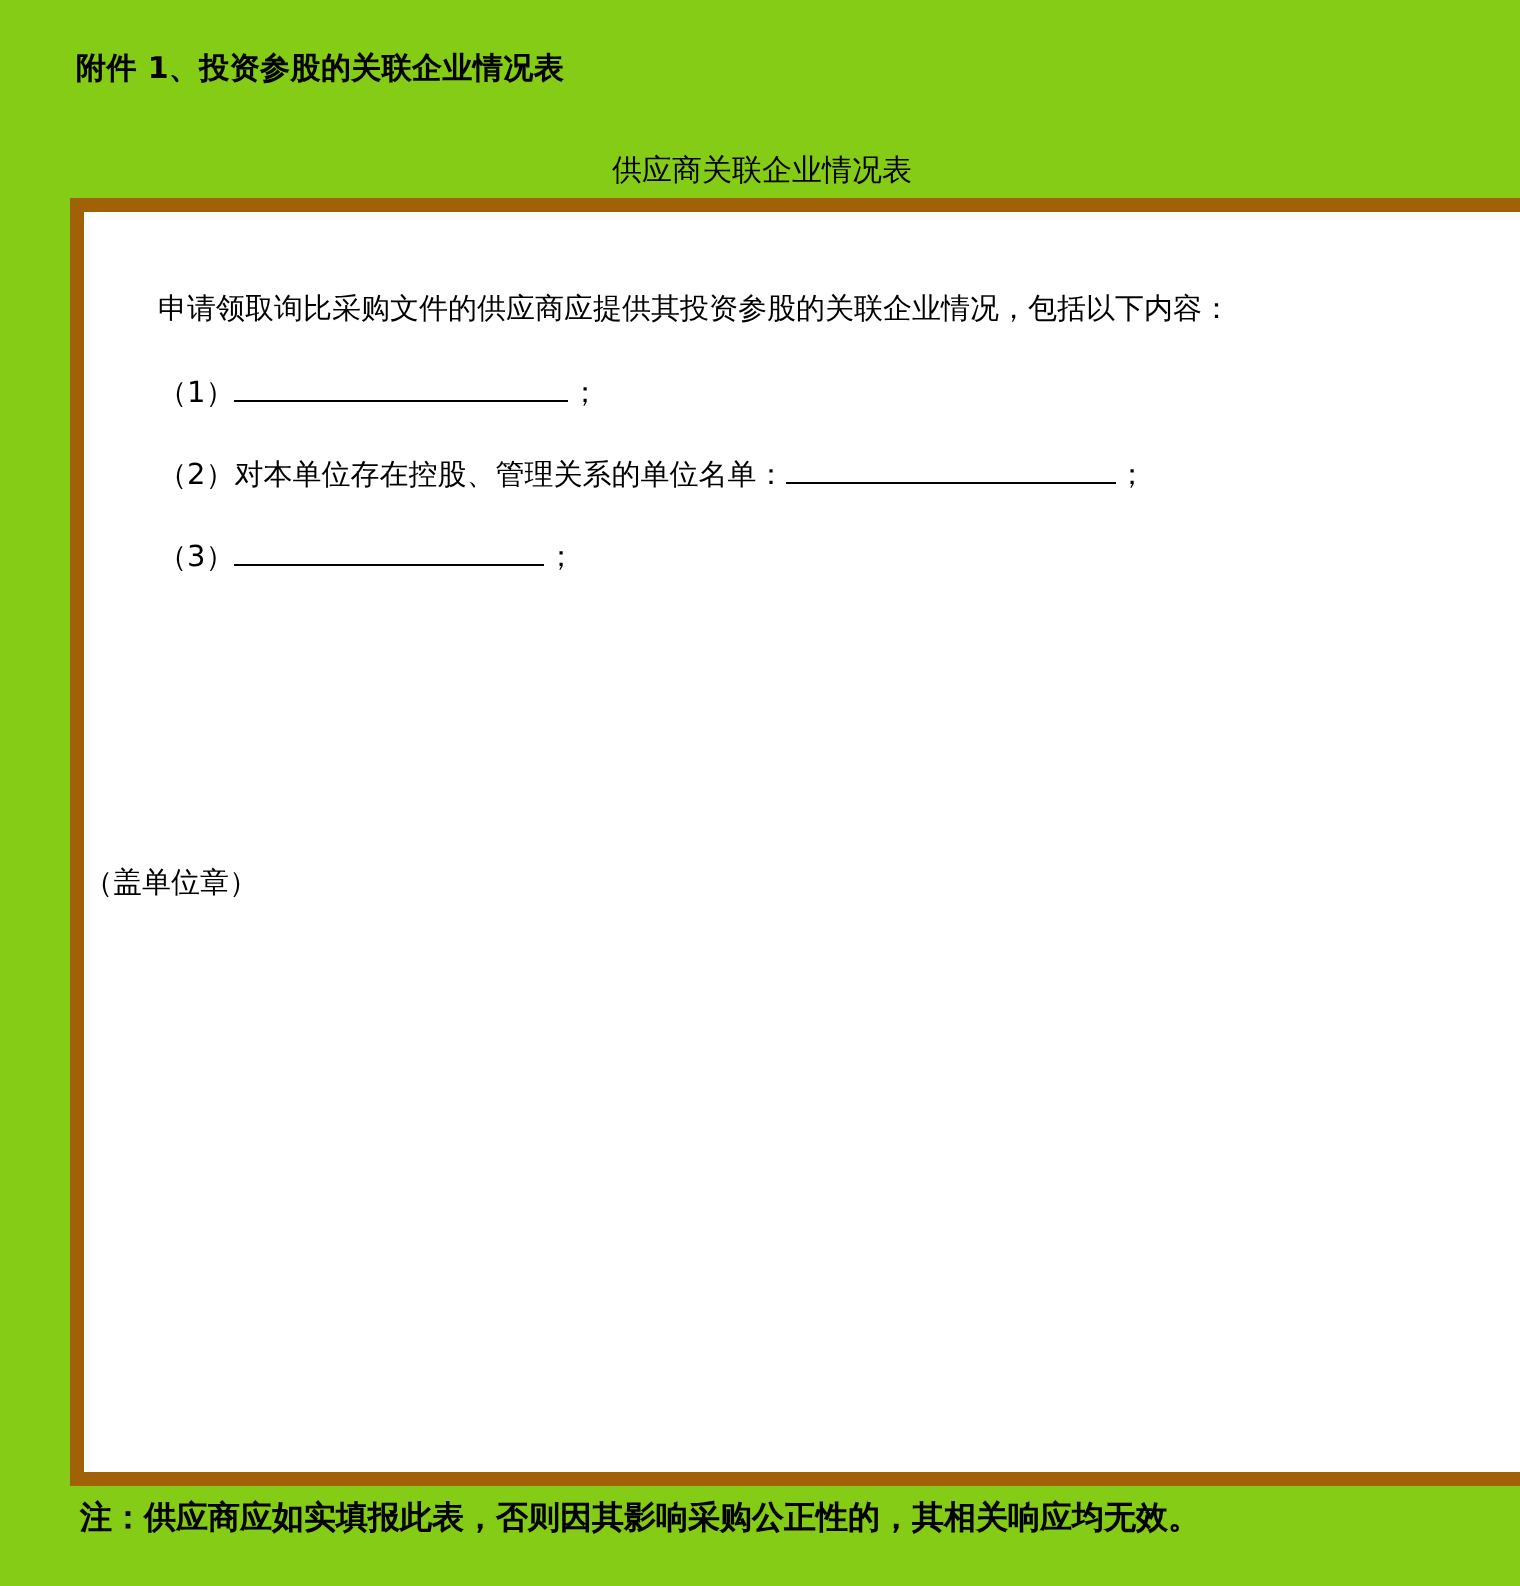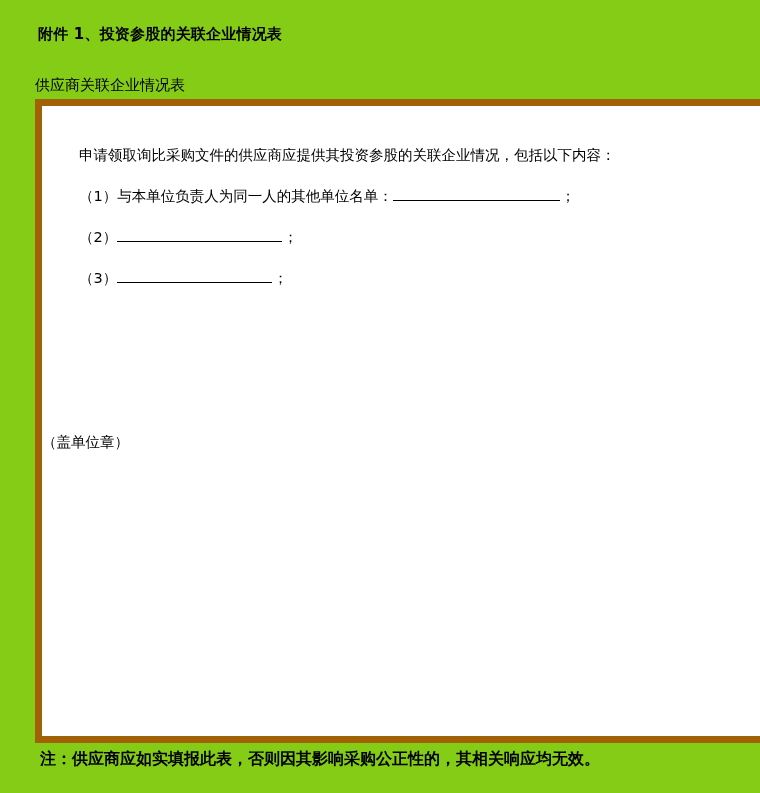--- a/index.html
+++ b/index.html
@@ -34,21 +34,21 @@
     white-space: nowrap;
     line-height: 20px;
   }
 
   
   .form-heading {
     position: absolute;
     left: 35px;
     top: 74px;
     width: 692px;
-    text-align: left;
+    text-align: center;
     font-size: 15px;
     font-weight: normal;
     line-height: 22px;
     white-space: nowrap;
   }
 
   
   .form-box {
     position: absolute;
     left: 35px;
@@ -143,27 +143,27 @@
 
   <div class="form-heading">供应商关联企业情况表</div>
 
   <div class="form-box">
     <div class="box-inner">
 
       <div class="intro-text">申请领取询比采购文件的供应商应提供其投资参股的关联企业情况，包括以下内容：</div>
 
       <div class="item-row r1">
         <span class="item-label">（1）</span>
-        <span class="item-label">与本单位负责人为同一人的其他单位名单：</span>
         <span class="fill-blank"></span>
         <span class="item-semicolon">；</span>
       </div>
 
       <div class="item-row r2">
         <span class="item-label">（2）</span>
+        <span class="item-label">对本单位存在控股、管理关系的单位名单：</span>
         <span class="fill-blank"></span>
         <span class="item-semicolon">；</span>
       </div>
 
       <div class="item-row r3">
         <span class="item-label">（3）</span>
         <span class="fill-blank"></span>
         <span class="item-semicolon">；</span>
       </div>
 

